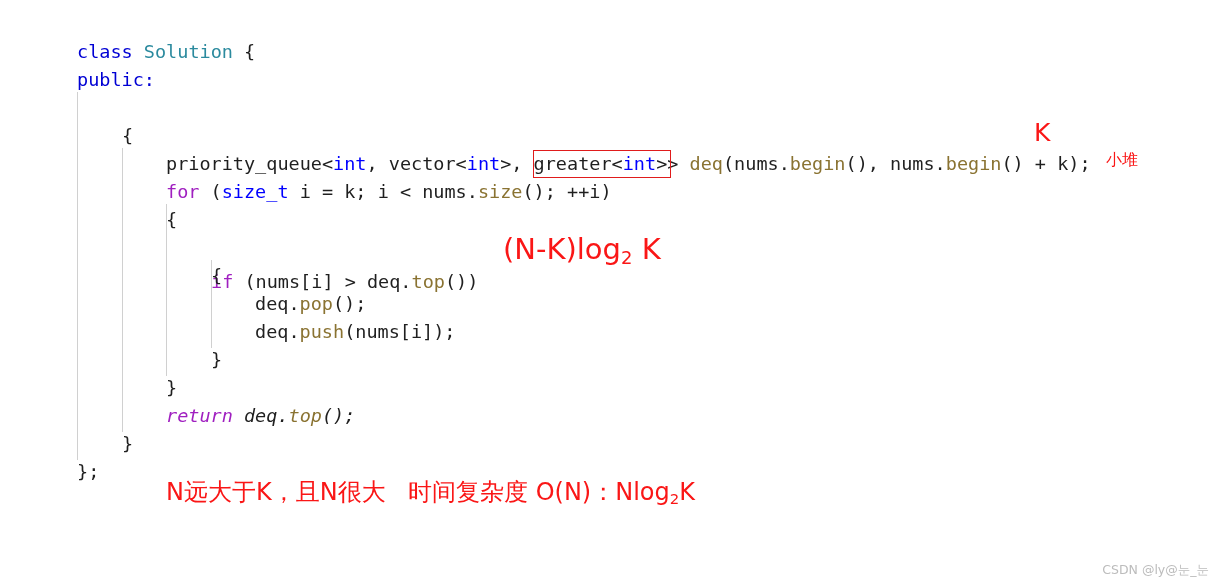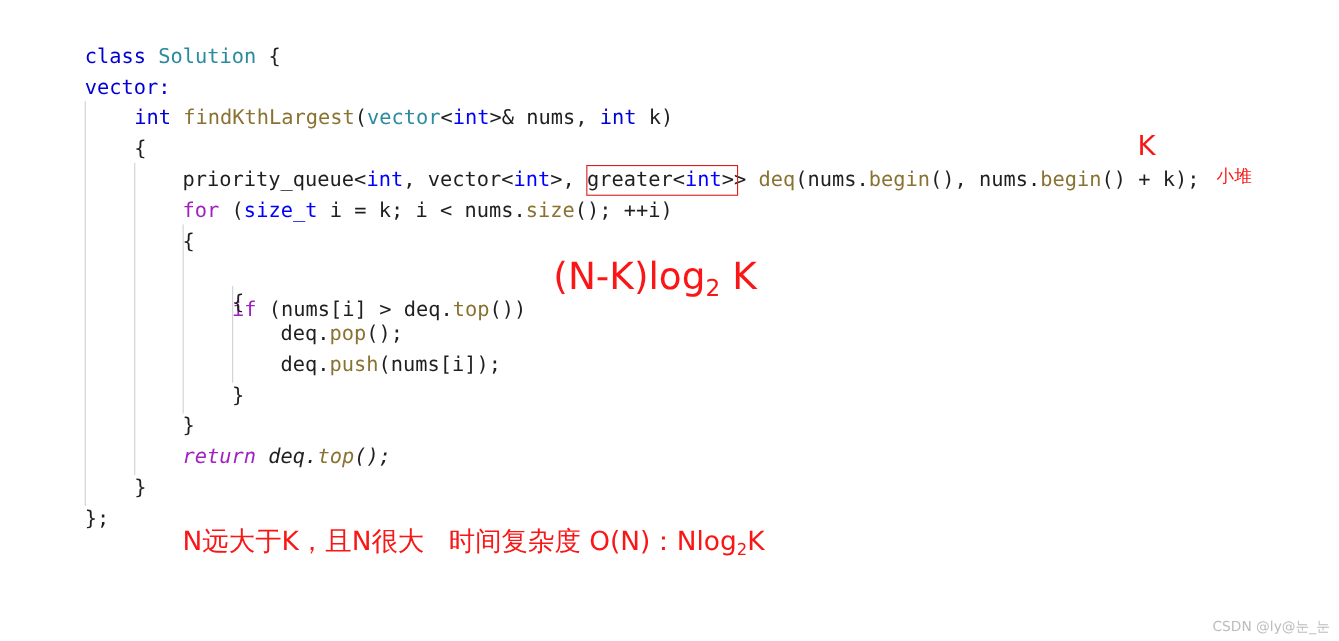--- a/index.html
+++ b/index.html
@@ -65,21 +65,21 @@
     color: #fa1616;
     font-family: "DejaVu Sans", "Liberation Sans", sans-serif;
     white-space: nowrap;
   }
   .annot sub {
     font-size: 0.62em;
     vertical-align: -0.30em;
   }
   #annot-k          { left: 1034px; top: 118px; font-size: 25px; font-weight: 500; }
   #annot-small-heap { left: 1106px; top: 150px; font-size: 16px; }
-  #annot-complexity { left: 503px;  top: 232px; font-size: 34px; }
+  #annot-complexity { left: 503px;  top: 232px; font-size: 29px; }
   #annot-note       { left: 166px;  top: 476px; font-size: 24px; }
   #annot-time       { left: 408px;  top: 476px; font-size: 24px; }
 
   
   #watermark {
     position: absolute;
     right: 8px;
     bottom: 4px;
     color: #bcbcbc;
     font-size: 12.5px;
@@ -92,23 +92,22 @@
 
 <div id="code-area">
 
   <div class="guide" style="left:77px; top:92px;  height:368px;"></div>
   <div class="guide" style="left:122px; top:148px; height:284px;"></div>
   <div class="guide" style="left:166px; top:204px; height:172px;"></div>
   <div class="guide" style="left:211px; top:260px; height:88px;"></div>
 
   <div class="code-line" style="left:77px; top:38px;"><span class="kw">class</span><span class="plain"> </span><span class="type">Solution</span><span class="plain"> {</span></div>
 
-  <div class="code-line" style="left:77px; top:66px;"><span class="kw">vector:</span></div>
+  <div class="code-line" style="left:77px; top:66px;"><span class="kw">public:</span></div>
 
-  <div class="code-line" style="left:122px; top:94px;"><span class="kw">int</span><span class="fn"> findKthLargest</span><span class="plain">(</span><span class="type">vector</span><span class="plain">&lt;</span><span class="blue">int</span><span class="plain">&gt;&amp; nums, </span><span class="kw">int</span><span class="plain"> k)</span></div>
 
   <div class="code-line" style="left:122px; top:122px;"><span class="plain">{</span></div>
 
   <div class="code-line" style="left:166px; top:150px;"><span class="plain">priority_queue&lt;</span><span class="blue">int</span><span class="plain">, vector&lt;</span><span class="blue">int</span><span class="plain">&gt;, </span><span class="plain">greater&lt;</span><span class="blue">int</span><span class="plain">&gt;</span><span class="plain">&gt; </span><span class="fn">deq</span><span class="plain">(nums.</span><span class="fn">begin</span><span class="plain">(), nums.</span><span class="fn">begin</span><span class="plain">() + k);</span></div>
 
   <div class="code-line" style="left:166px; top:178px;"><span class="kw2">for</span><span class="plain"> (</span><span class="blue">size_t</span><span class="plain"> i = k; i &lt; nums.</span><span class="fn">size</span><span class="plain">(); ++i)</span></div>
 
   <div class="code-line" style="left:166px; top:206px;"><span class="plain">{</span></div>
 
   <div class="code-line" style="left:211px; top:234px;margin-top:34px;"><span class="kw2">if</span><span class="plain"> (nums[i] &gt; deq.</span><span class="fn">top</span><span class="plain">())</span></div>

